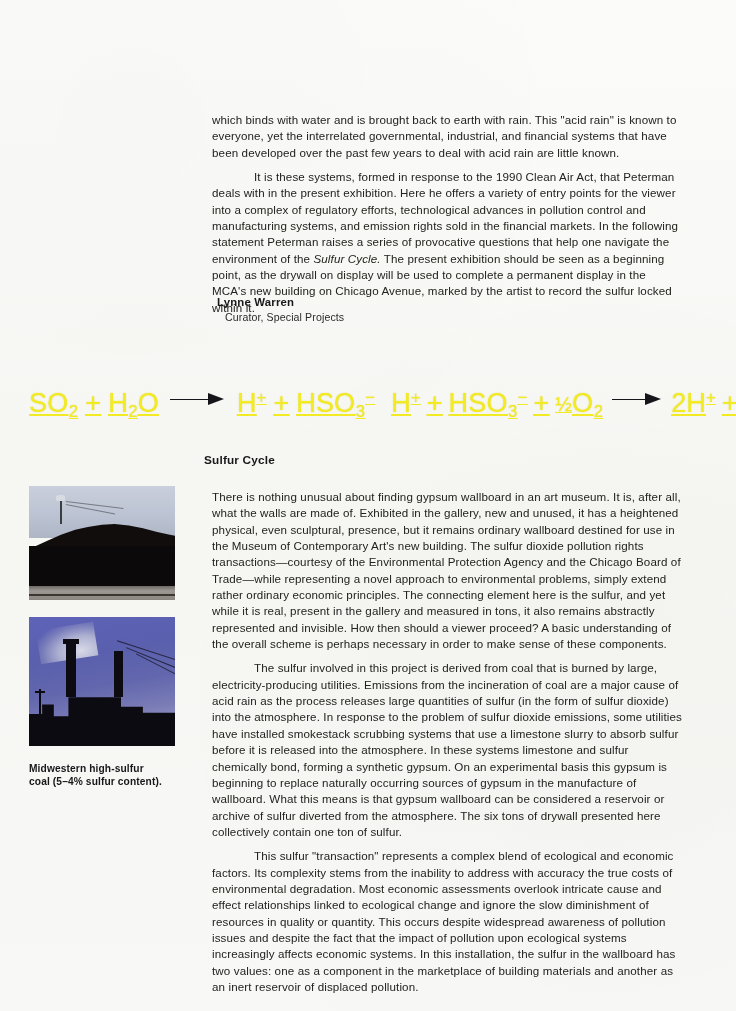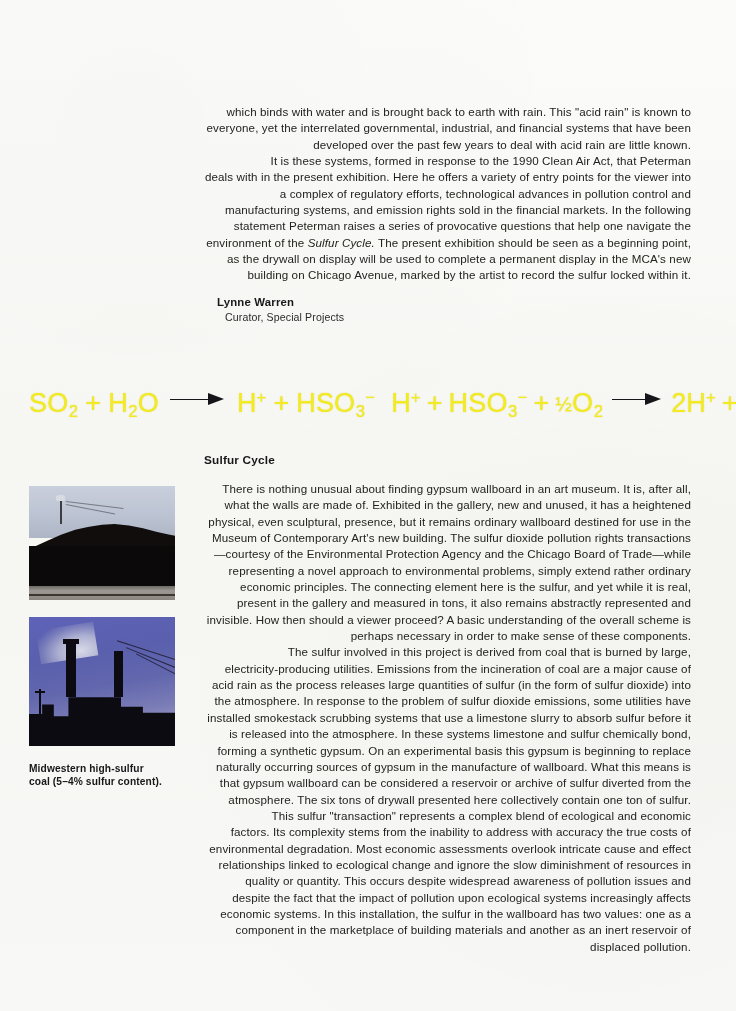--- a/index.html
+++ b/index.html
@@ -33,24 +33,24 @@
   .page > * { position: relative; z-index: 1; }
 
   
   .top-column {
     position: absolute;
     left: 204px;
     top: 104px;
     width: 487px;
   }
   .body-p {
-    margin: 0;
+    margin: 8px;
     font-size: 11.6px;
     line-height: 16.35px;
-    text-align: right;
+    text-align: left;
     letter-spacing: 0.01em;
     color: #22221f;
   }
   .body-p + .body-p { margin-top: 0; }
   .indent { text-indent: 42px; }
   .ital { font-style: italic; }
 
   .byline {
     position: absolute;
     left: 217px;
@@ -84,20 +84,21 @@
     overflow: hidden;
   }
   .eq {
     font-family: "Liberation Sans", sans-serif;
     font-size: 27px;
     color: #f2ea22;
     letter-spacing: 0.005em;
     text-shadow: 0 0 1.2px rgba(215,205,20,0.75);
     display: inline-flex;
     align-items: baseline;
+    text-decoration: underline;
   }
   .eq-1 { margin-left: 29px; }
   .eq-2 { margin-left: 16px; }
   .eq sub {
     font-size: 0.62em;
     vertical-align: baseline;
     position: relative;
     top: 0.30em;
     margin-left: 0.5px;
   }

